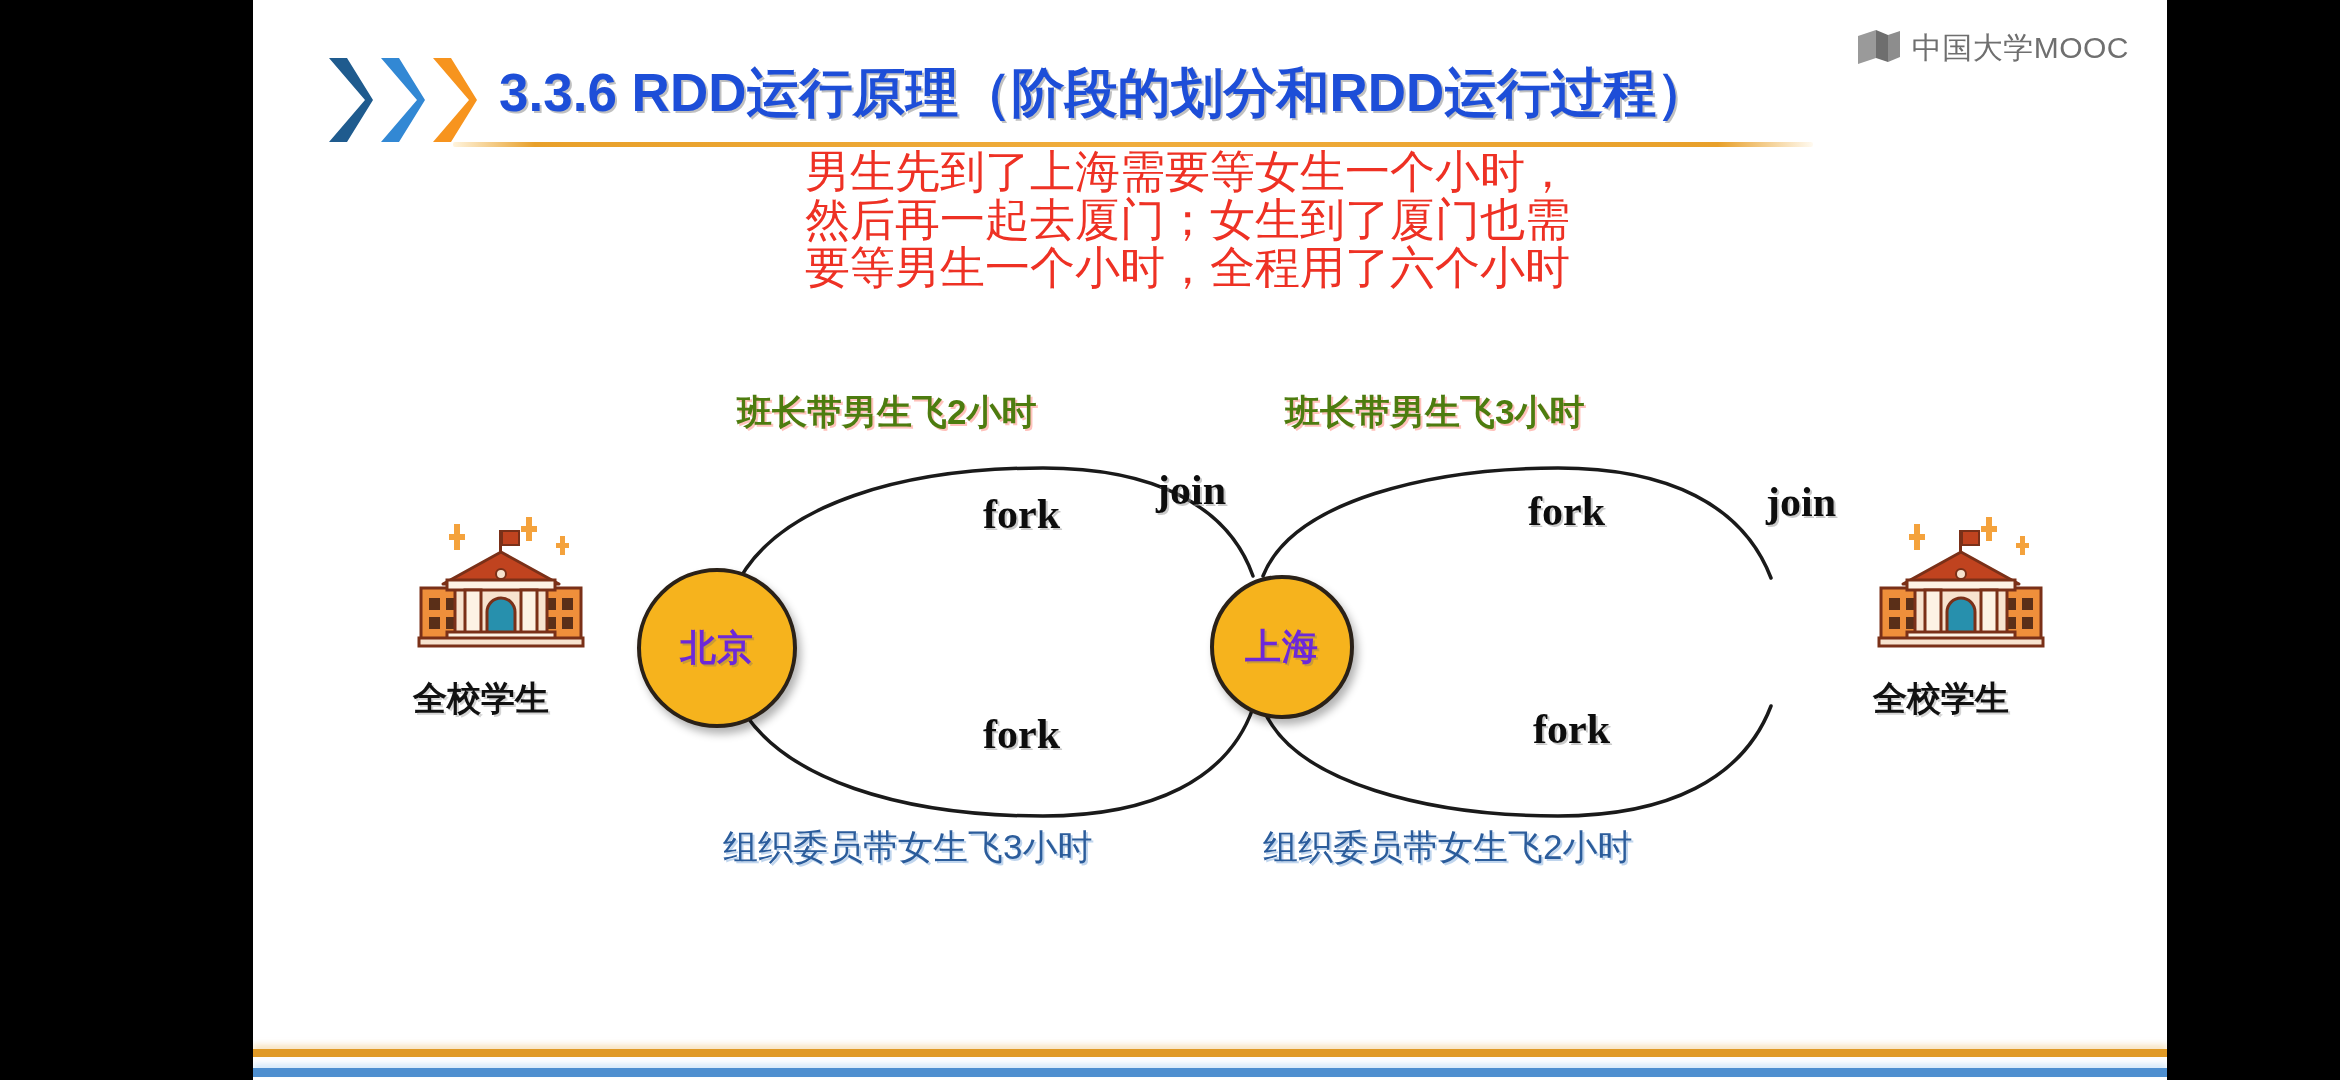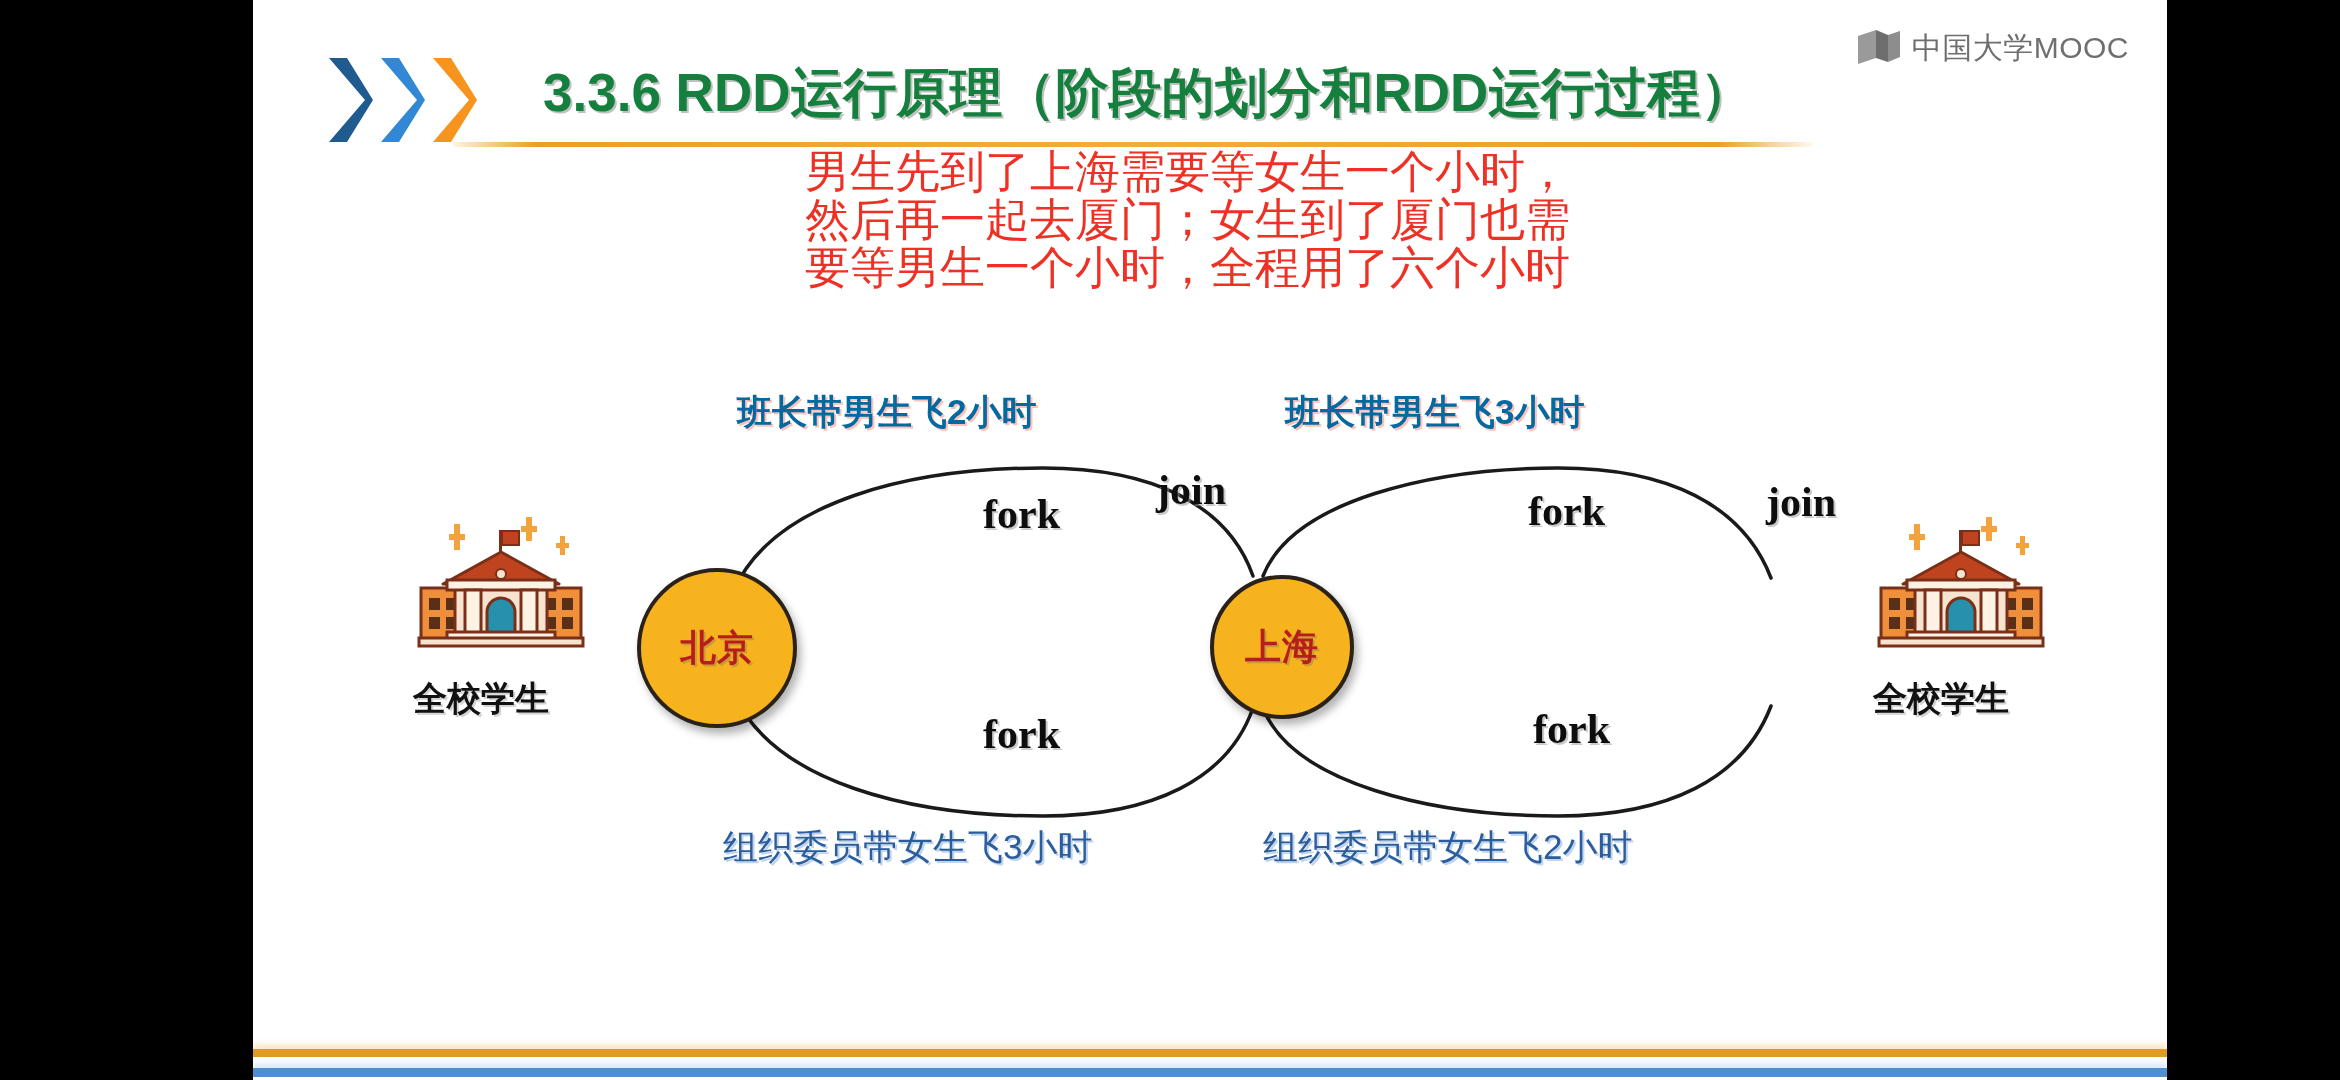--- a/index.html
+++ b/index.html
@@ -46,25 +46,24 @@
     height: 96px;
   }
   .chev svg { display:block; width:100%; height:100%; }
 
   .slide-title {
     position: absolute;
     left: 246px;
     top: 58px;
     font-size: 53px;
     font-weight: bold;
-    color: #15803d;
+    color: #1d4ed8;
     letter-spacing: 0px;
     white-space: nowrap;
     text-shadow: 2px 2px 0 rgba(140,140,140,0.55);
-    margin-left: 44px;
   }
   .title-rule {
     position: absolute;
     left: 200px;
     top: 142px;
     width: 1360px;
     height: 5px;
     background: linear-gradient(to right, #fff4dd 0%, #e8a02a 6%, #f0ad3c 50%, #e8a02a 93%, #fffaf0 100%);
     border-radius: 2px;
   }
@@ -97,21 +96,21 @@
     letter-spacing: 0px;
     word-break: break-all;
   }
 
   
   .stage-label-top {
     position: absolute;
     top: 389px;
     font-size: 35px;
     font-weight: bold;
-    color: #0369a1;
+    color: #4d7c0f;
     white-space: nowrap;
     text-shadow: 2px 2px 0 rgba(255,160,150,0.65);
   }
   .stage-label-bottom {
     position: absolute;
     top: 824px;
     font-size: 35px;
     font-weight: normal;
     color: #2b5c9b;
     white-space: nowrap;
@@ -134,21 +133,21 @@
     background: #f6b31d;
     border: 4px solid #2a2118;
     display: flex;
     align-items: center;
     justify-content: center;
     box-shadow: 4px 6px 8px rgba(0,0,0,0.30);
   }
   .node span {
     font-size: 36px;
     font-weight: bold;
-    color: #b91c1c;
+    color: #6d28d9;
     letter-spacing: 1px;
     text-shadow: 2px 2px 0 rgba(190,150,60,0.8);
   }
 
   .edge-label {
     position: absolute;
     font-family: "Liberation Serif", serif;
     font-size: 42px;
     font-weight: bold;
     color: #0d0d0d;

